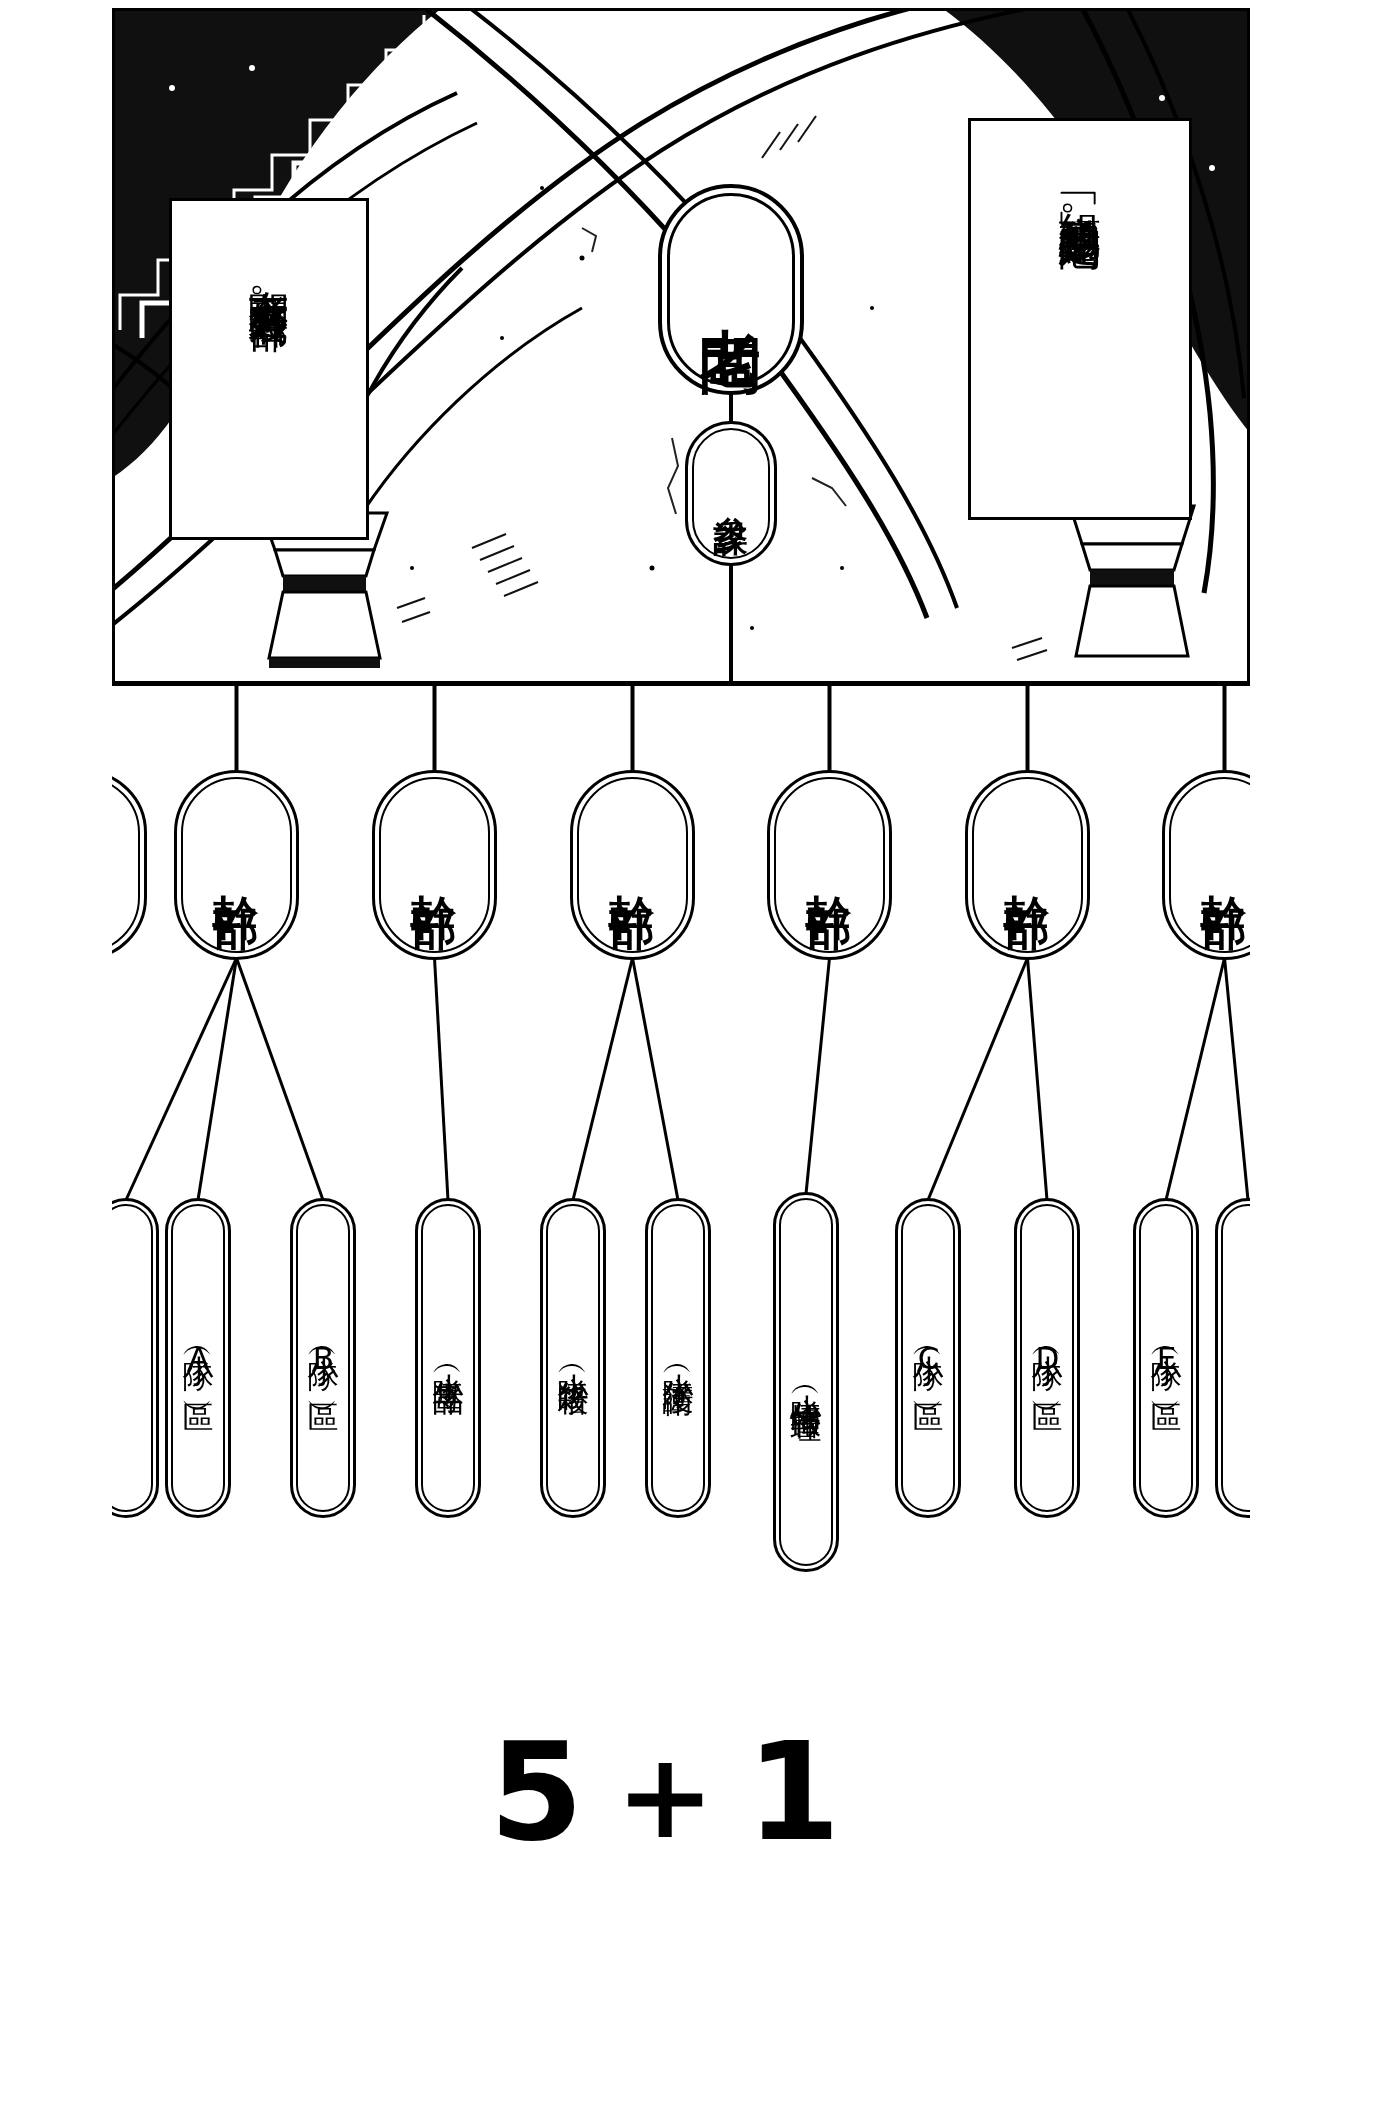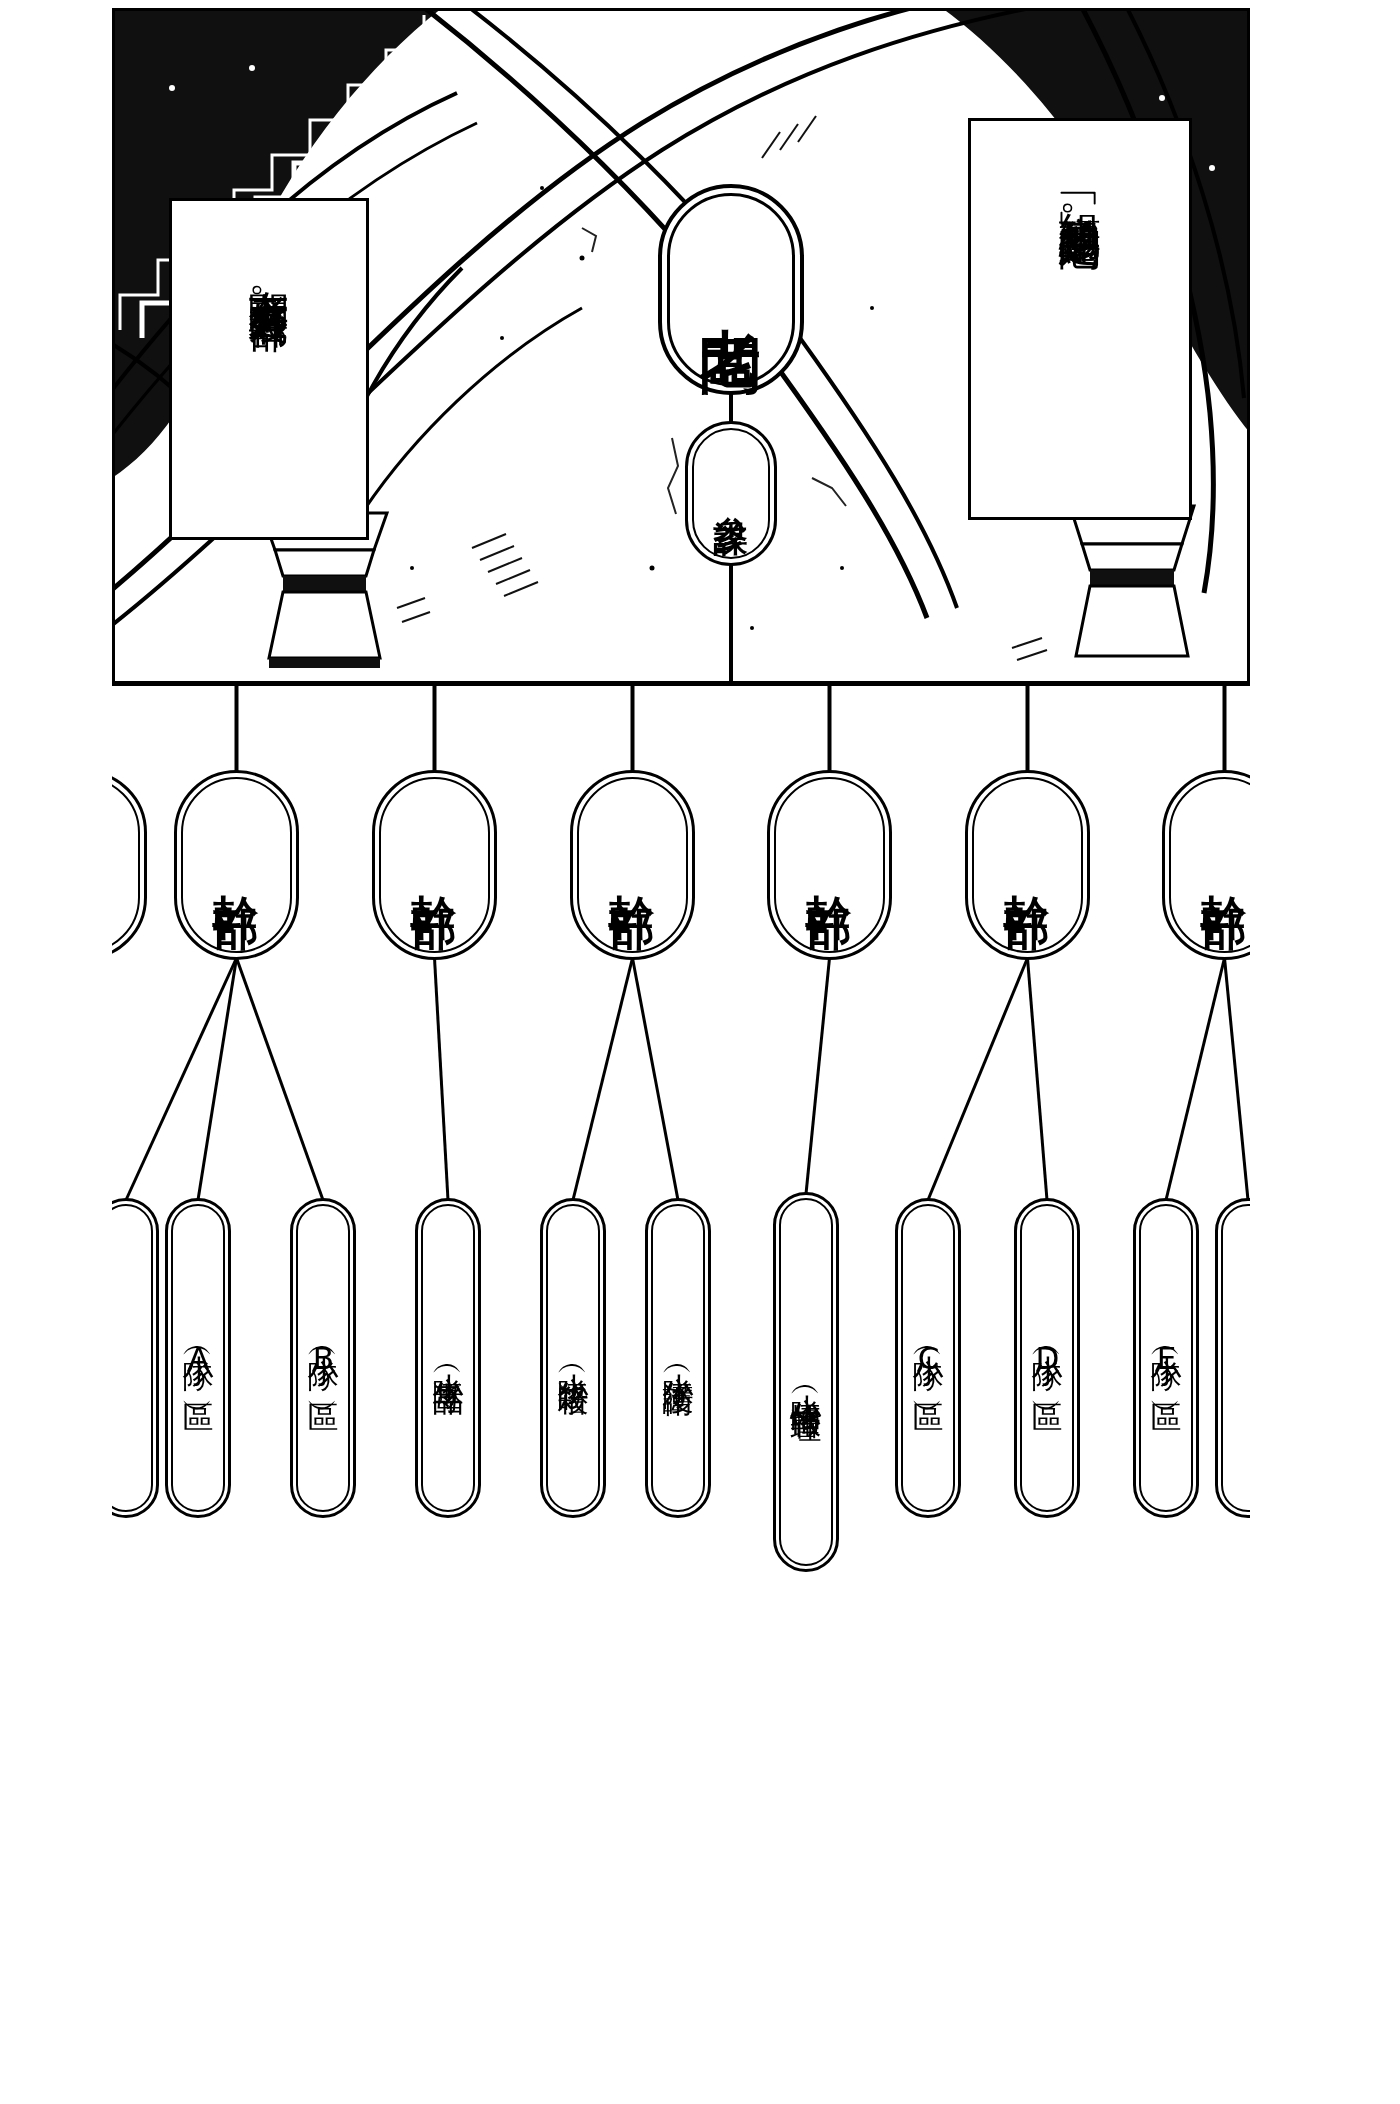--- a/index.html
+++ b/index.html
@@ -223,15 +223,16 @@
       <span class="vtext upright">小隊（C區）</span>
     </div>
     <div class="node squad" style="left:902px">
       <span class="vtext upright">小隊（D區）</span>
     </div>
     <div class="node squad" style="left:1021px">
       <span class="vtext upright">小隊（E區）</span>
     </div>
     <div class="node squad" style="left:1103px"></div>
 
+    <div class="formula">5＋1</div>
 
   </div>
 </div>
 
 </body></html>

